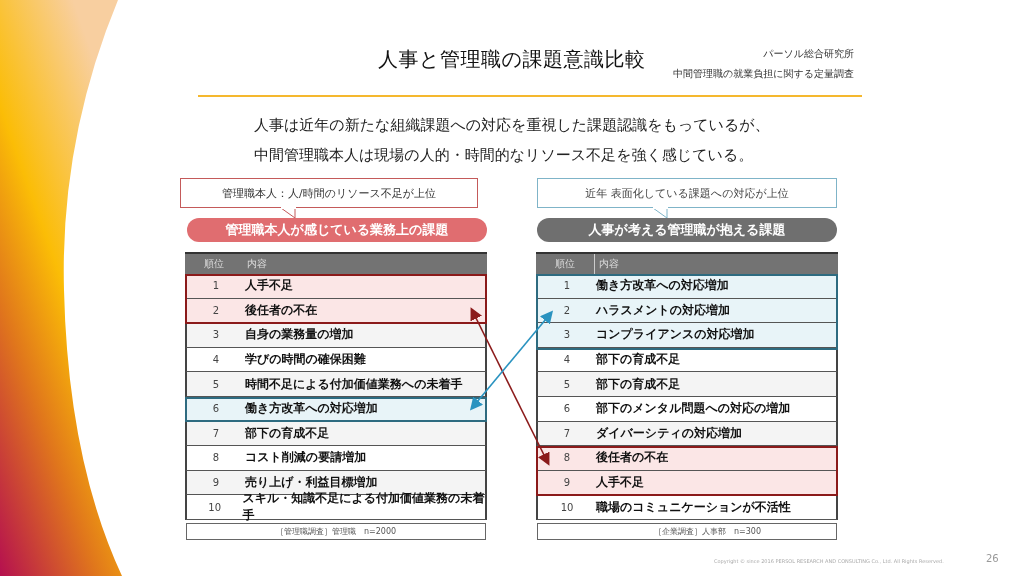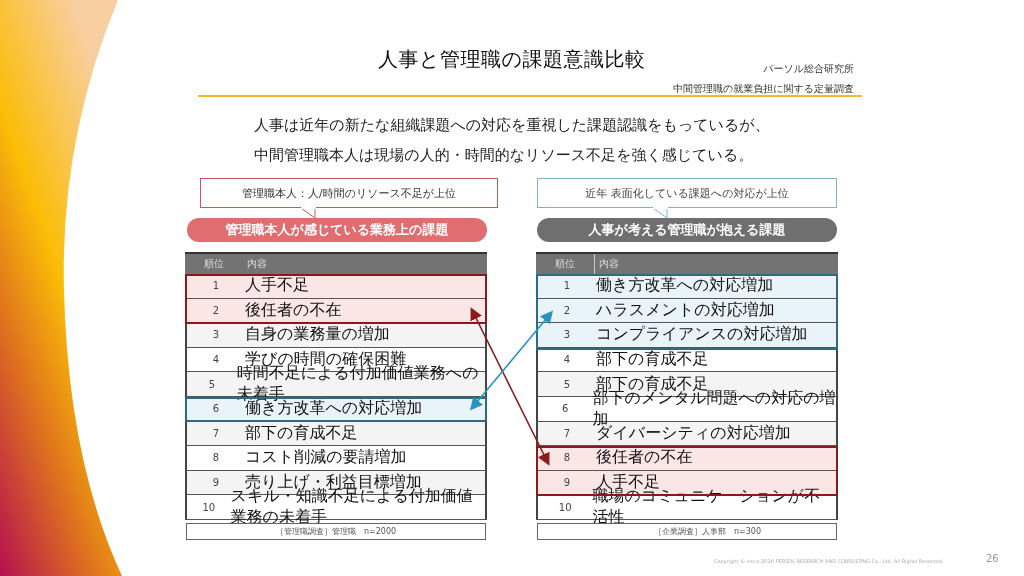--- a/index.html
+++ b/index.html
@@ -1,40 +1,40 @@
 <!DOCTYPE html>
 <html><head>
 <meta charset="utf-8">
 <style>
   html, body { margin:0; padding:0; }
   body { width:1024px; height:576px; position:relative; overflow:hidden; background:#fff;
     font-family: "DejaVu Sans", "Liberation Sans", sans-serif; color:#222; }
   .deco { position:absolute; left:0; top:0; width:130px; height:576px; }
   .title { position:absolute; left:378px; top:46px; font-size:20px; font-weight:normal; color:#111; letter-spacing:0.5px;font-family:Liberation Serif, serif; }
-  .org { position:absolute; right:170px; top:59px; font-size:10px; color:#333; text-align:right; line-height:20px; }
+  .org { position:absolute; right:170px; top:44px; font-size:10px; color:#333; text-align:right; line-height:20px; }
   .rule { position:absolute; left:198px; top:95px; width:664px; height:2px; background:#f5b82e; }
   .lead { position:absolute; left:254px; top:110px; font-size:15px; line-height:30px; color:#222; }
   .lead b { font-weight:normal; }
   .callout { position:absolute; height:30px; border:1px solid; background:#fff; font-size:11px; text-align:center; line-height:30px; box-sizing:border-box; }
-  .callout.left { left:200px; top:178px; width:298px; border-color:#c45a5a; color:#333; }
+  .callout.left { left:180px; top:178px; width:298px; border-color:#c45a5a; color:#333; }
   .callout.right { left:537px; top:178px; width:300px; border-color:#7fb4c8; color:#444; }
   .pill { position:absolute; height:24px; border-radius:12px; color:#fff; font-weight:bold; font-size:13px; text-align:center; line-height:24px; }
   .pill.left { left:187px; top:218px; width:300px; background:#e06d70; }
   .pill.right { left:537px; top:218px; width:300px; background:#6f6f6f; }
   .tbl { position:absolute; top:252px; width:302px; }
   .tbl.left { left:185px; }
   .tbl.right { left:536px; }
   .thead { height:22px; background:#737373; color:#ddd; font-size:10px; display:flex; align-items:center; border-top:2px solid #333; box-sizing:border-box; }
   .thead .c1 { width:58px; text-align:center; }
   .thead .c2 { padding-left:4px; }
   .tbl.right .thead .c1 { border-right:1px solid #ccc; height:100%; display:flex; align-items:center; justify-content:center; }
   .row { height:24.6px; display:flex; align-items:center; border-left:2px solid #444; border-right:2px solid #444; border-bottom:1.5px solid #555; box-sizing:border-box; background:#fff; }
   .row:nth-child(odd) { background:#f4f4f4; }
   .row .rank { width:58px; text-align:center; font-size:10px; color:#444; }
-  .row .txt { font-size:16px; font-weight:normal; color:#111; }
+  .row .txt { font-size:12px; font-weight:bold; color:#111; }
   .row.red { background:#fbe6e6; }
   .row.blue { background:#e8f4f8; }
   .hl { position:absolute; box-sizing:border-box; border:2.5px solid; pointer-events:none; }
   .hl.red { border-color:#8b1a1a; }
   .hl.blue { border-color:#2e6b80; }
   .foot { position:absolute; top:523px; height:17px; width:300px; border:1px solid #666; box-sizing:border-box; font-size:8px; color:#555; text-align:center; line-height:15px; }
   .foot.left { left:186px; }
   .foot.right { left:537px;padding-left:41px; }
   .arrows { position:absolute; left:0; top:0; width:1024px; height:576px; pointer-events:none; }
   .copyright { position:absolute; left:714px; top:558px; font-size:5px; color:#aaa; }

